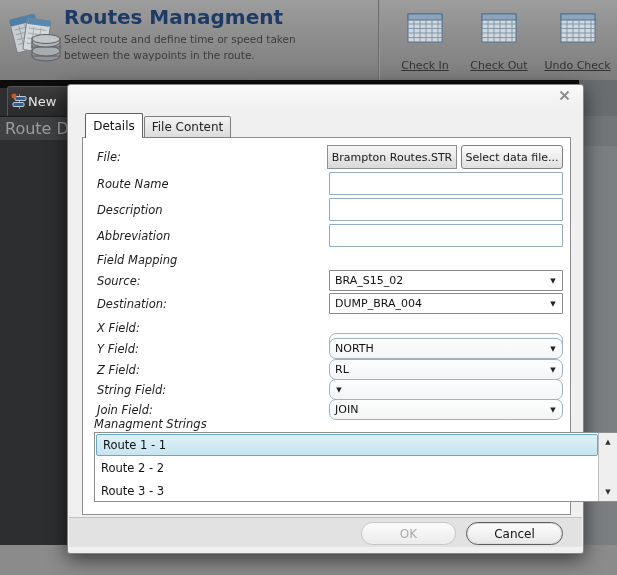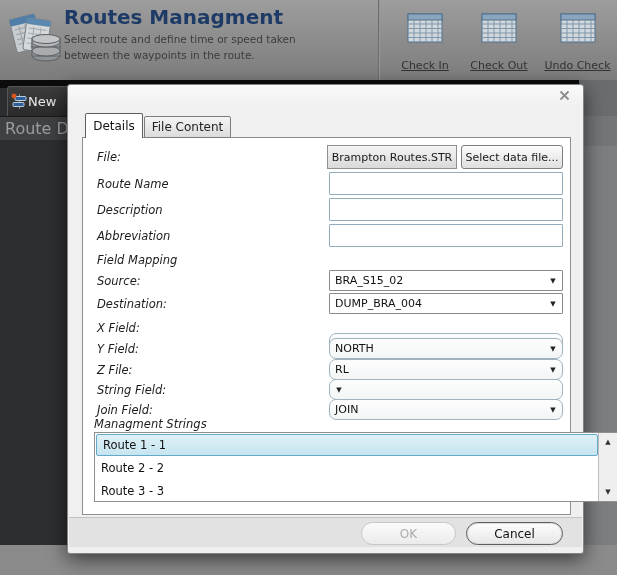--- a/index.html
+++ b/index.html
@@ -212,21 +212,21 @@
         <span class="val">EAST</span>
         <span class="arr">▼</span>
       </div>
 
       <div class="flabel" style="top:204px;">Y Field:</div>
       <div class="dd dd-round" style="top:200px;">
         <span class="val">NORTH</span>
         <span class="arr">▼</span>
       </div>
 
-      <div class="flabel" style="top:225px;">Z File:</div>
+      <div class="flabel" style="top:225px;">Z Field:</div>
       <div class="dd dd-round" style="top:221px;">
         <span class="val">RL</span>
         <span class="arr">▼</span>
       </div>
 
       <div class="flabel" style="top:245px;">String Field:</div>
       <div class="dd dd-round" style="top:241px;">
         <span class="arr">▼</span>
       </div>
 

